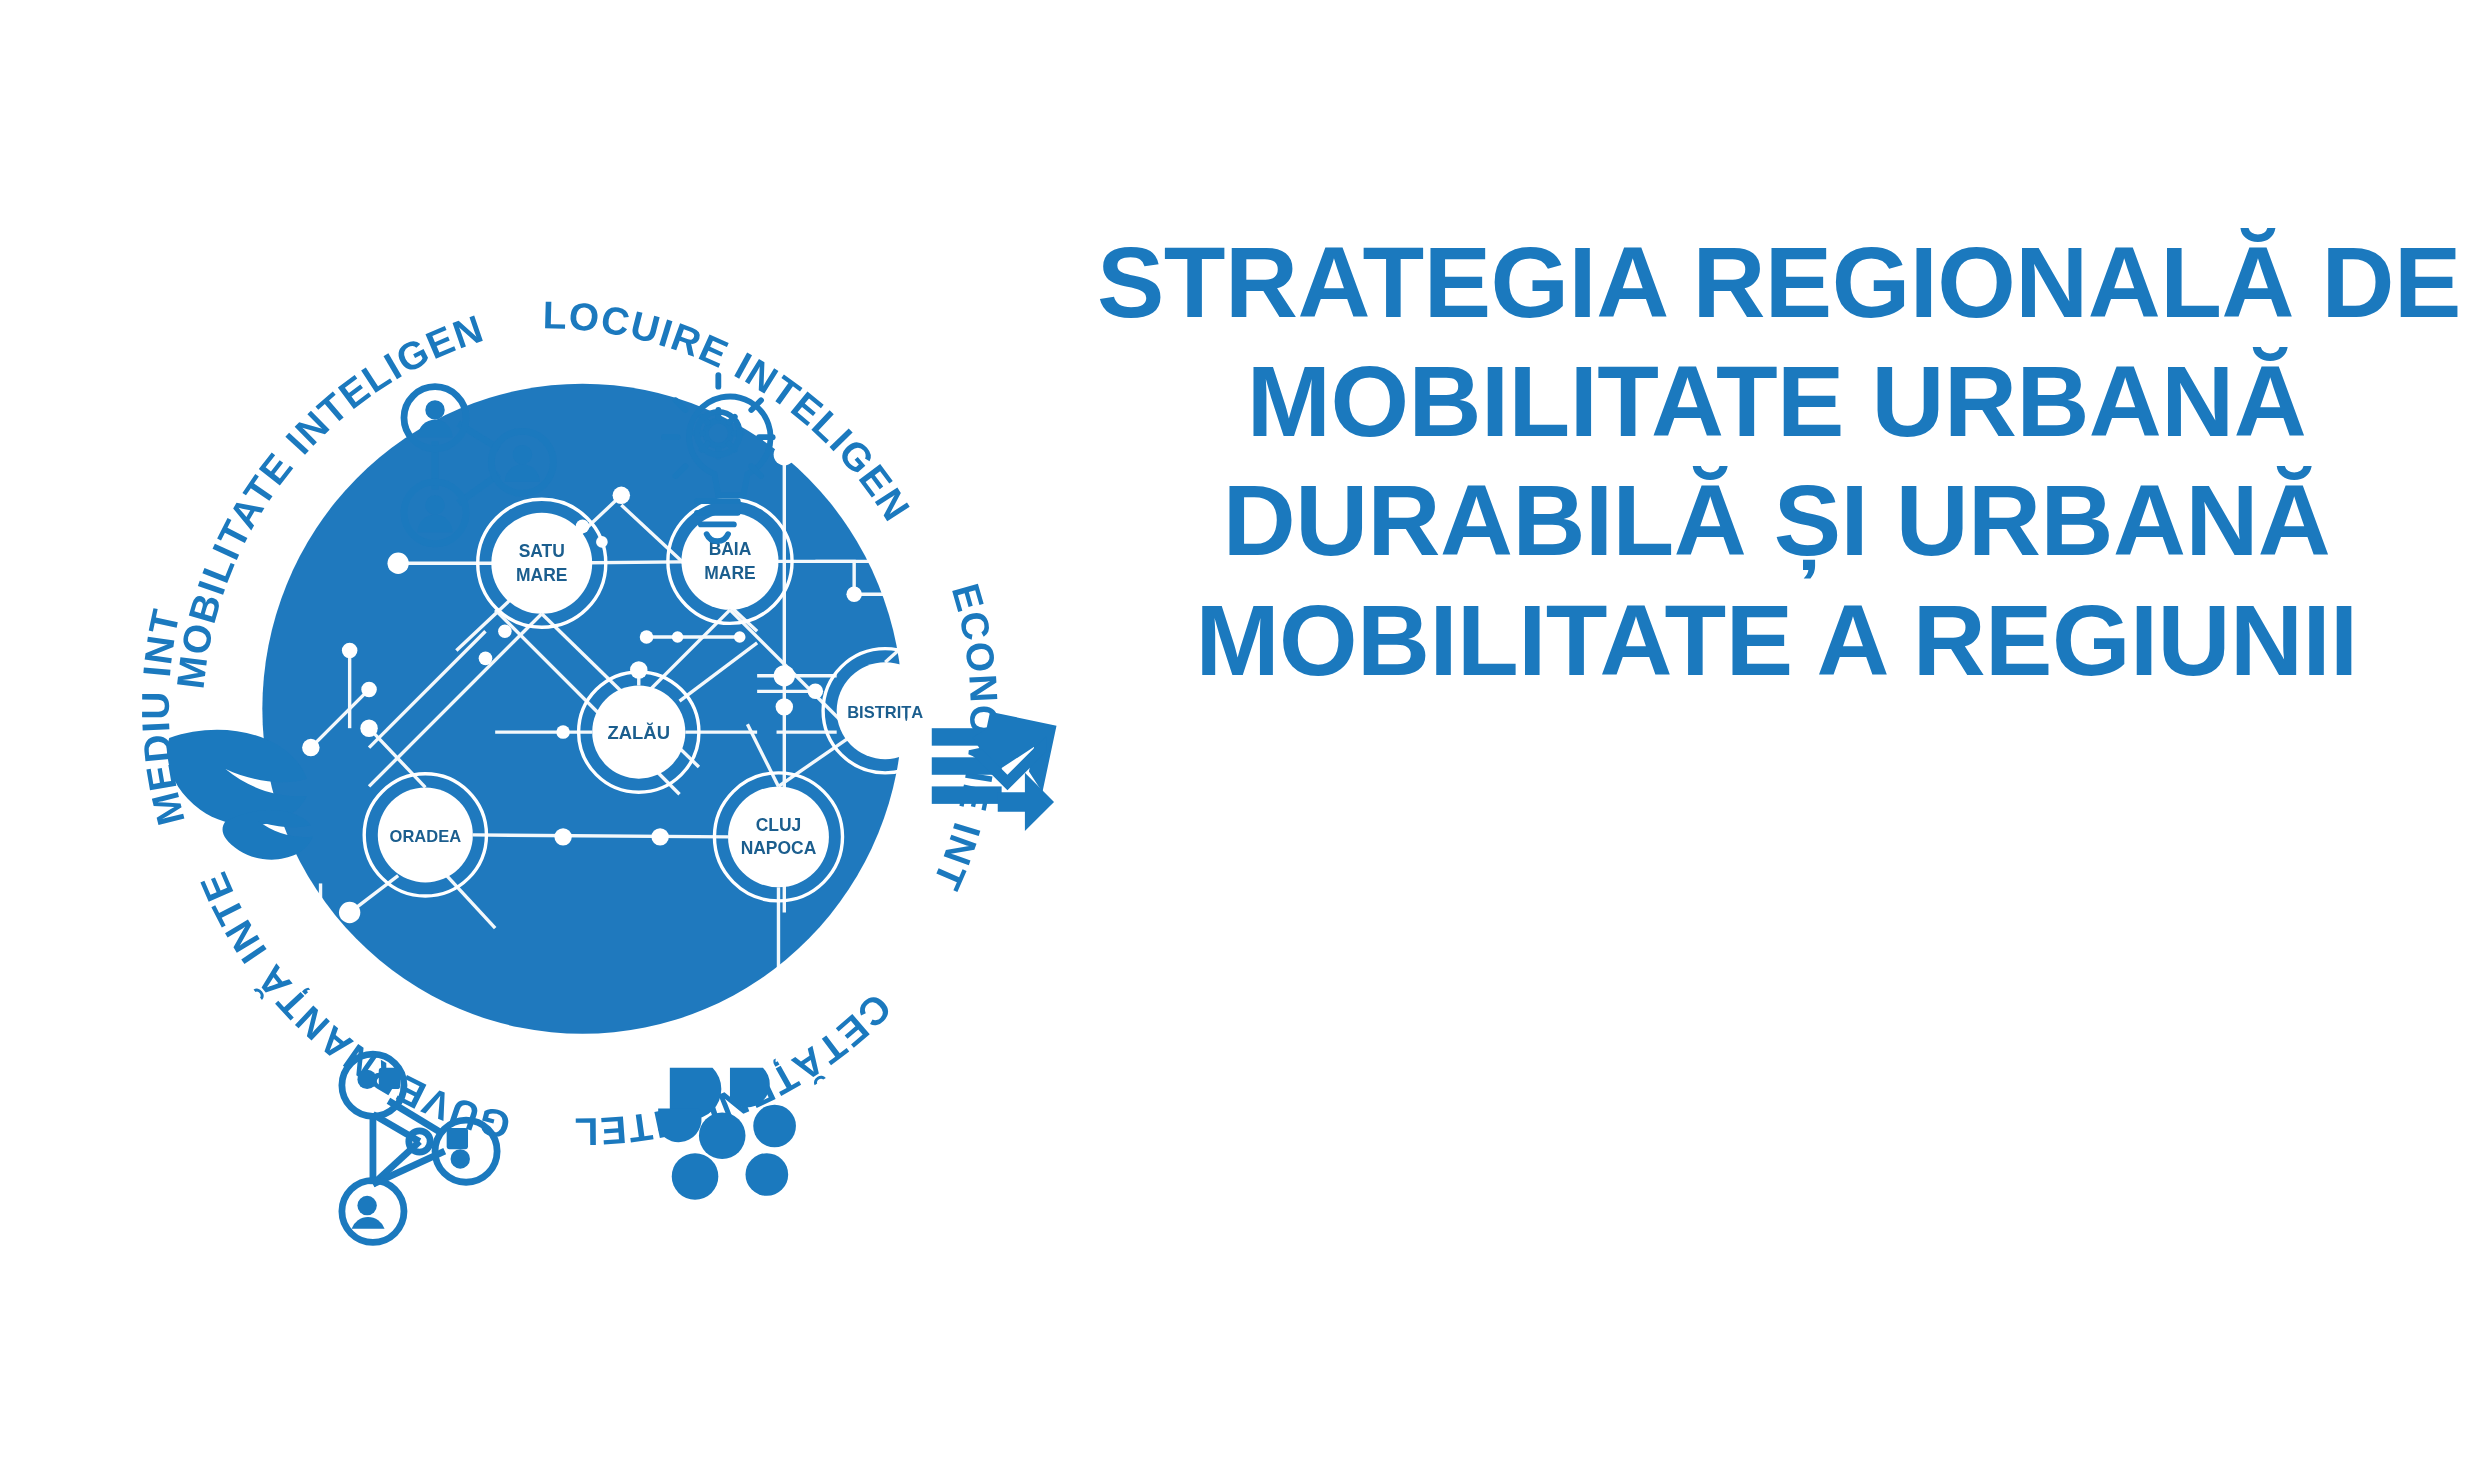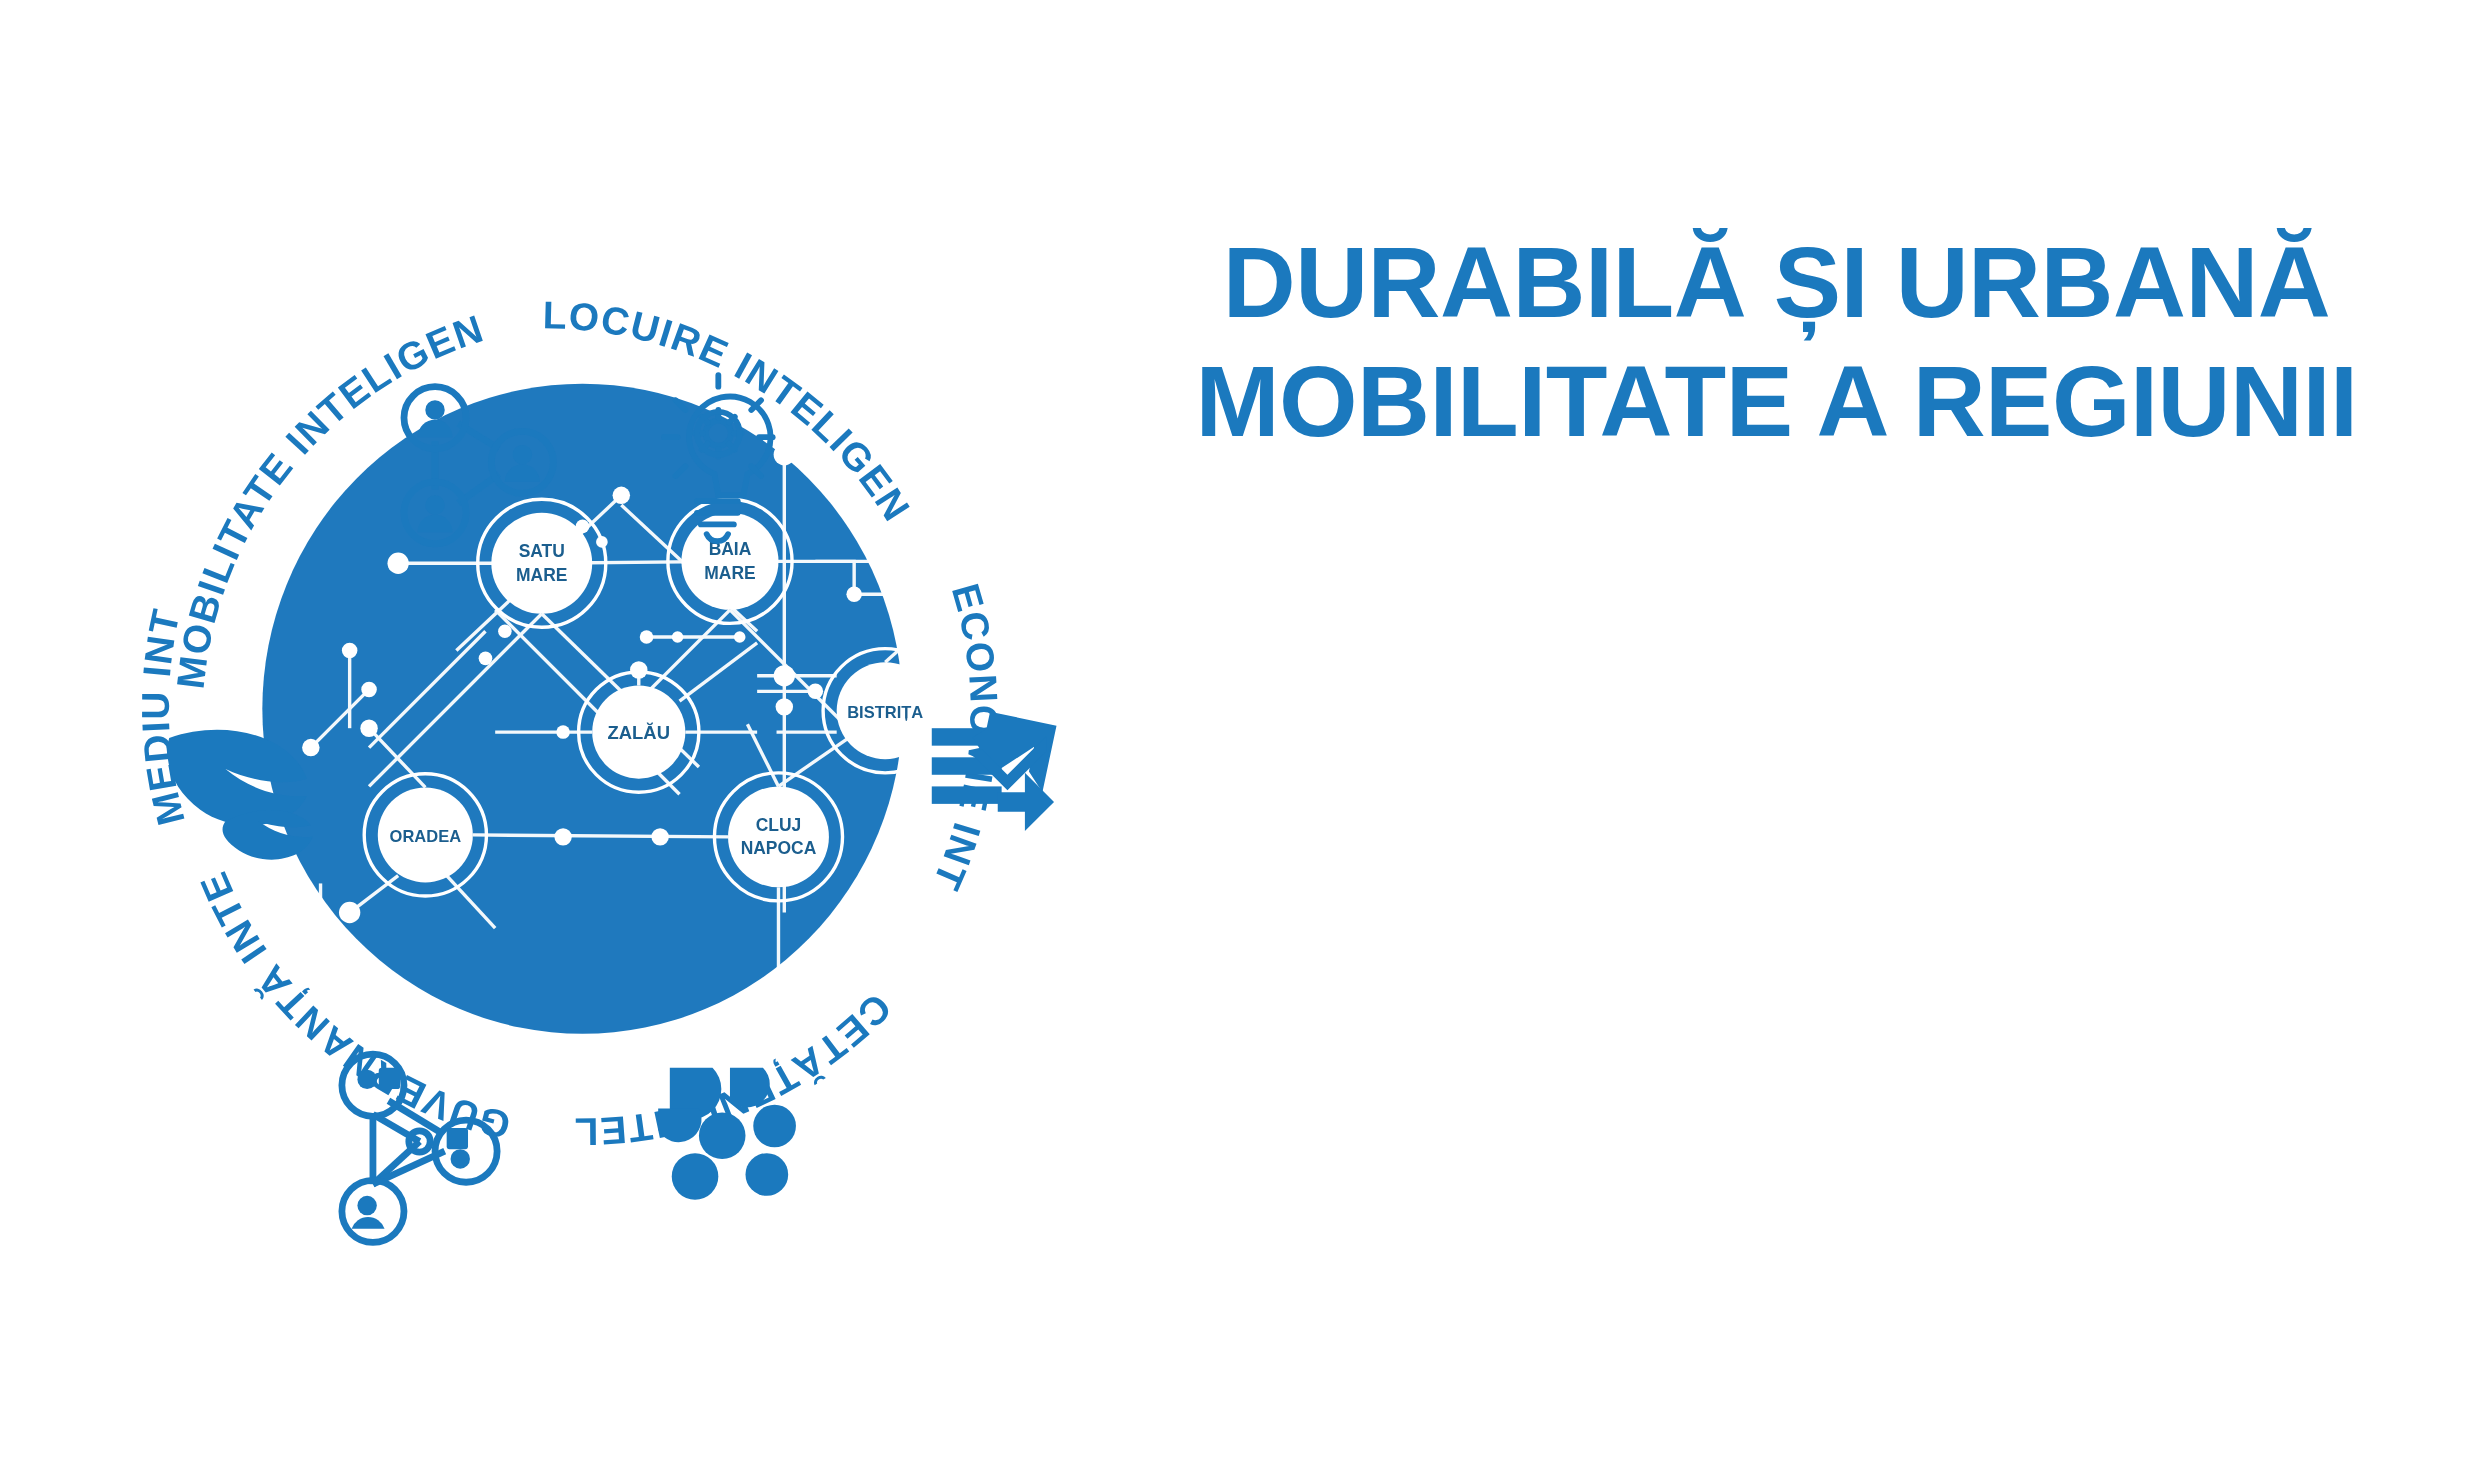--- a/index.html
+++ b/index.html
@@ -301,18 +301,20 @@
 
       <g transform="translate(90,600)" fill="#1B79BE">
         <path d="M 4 10 C 60 -10 128 6 146 52 C 120 60 88 54 62 42 C 86 62 116 72 146 70 C 130 104 72 110 36 84 C 6 62 -2 32 4 10 Z"></path>
         <path d="M 62 96 C 96 78 136 82 150 100 C 132 104 112 102 96 96 C 112 108 132 114 152 112 C 142 138 100 142 76 126 C 58 114 56 104 62 96 Z"></path>
       </g>
 
     </svg>
   </div>
 
   <div class="title-block">
+    <div class="title-line">STRATEGIA REGIONALĂ DE</div>
+    <div class="title-line">MOBILITATE URBANĂ</div>
     <div class="title-line">DURABILĂ ȘI URBANĂ</div>
     <div class="title-line">MOBILITATE A REGIUNII</div>
   </div>
 
 </div>
 
 
 </body></html>

